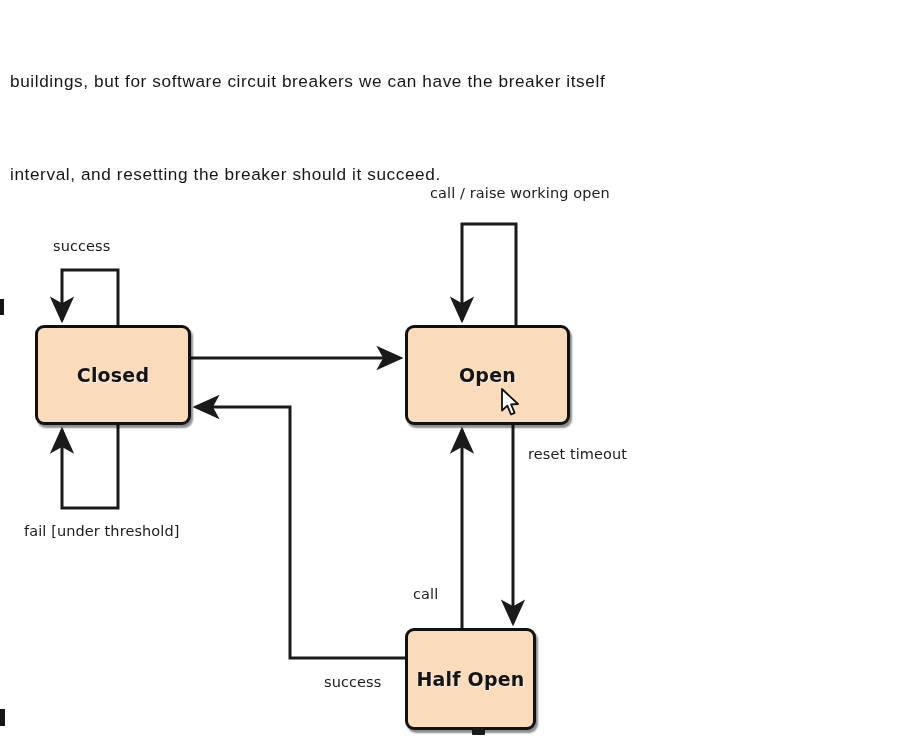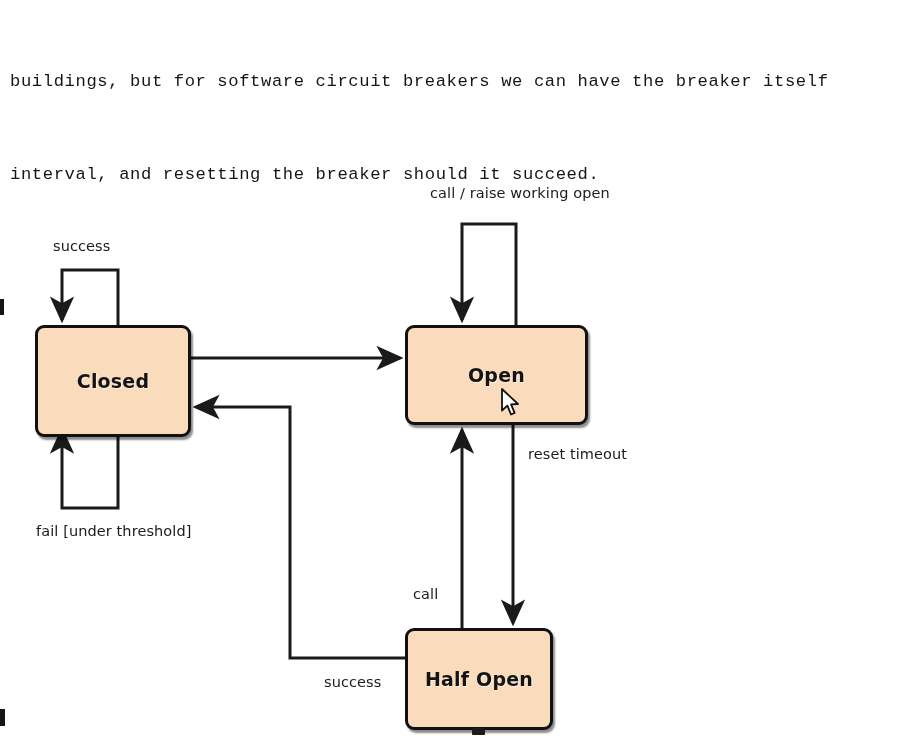--- a/index.html
+++ b/index.html
@@ -16,21 +16,21 @@
     font-family: "Liberation Sans", sans-serif;
     color: #1a1a1a;
   }
 
   
   #prose {
     position: absolute;
     left: 10px;
     top: 4px;
     width: 880px;
-    font-family: Liberation Mono, monospace;
+    font-family: Liberation Sans, sans-serif;
     font-size: 17.2px;
     line-height: 31px;
     letter-spacing: 0.6px;
     color: #161616;
     white-space: pre-wrap;
   }
   #prose .pline {
     display: block;
     white-space: pre;
   }
@@ -67,23 +67,23 @@
   .state-label {
     font-family: "DejaVu Sans", sans-serif;
     font-weight: bold;
     font-size: 19px;
     color: #141414;
     letter-spacing: 0.2px;
     text-shadow: 1px 1px 0 rgba(255,255,255,0.55);
     user-select: none;
   }
 
-  #box-closed   { left: 35px;  top: 165px; width: 156px; height: 112px; }
-  #box-open     { left: 405px; top: 165px; width: 183px; height: 100px; }
-  #box-halfopen { left: 405px; top: 468px; width: 148px; height: 102px; }
+  #box-closed   { left: 35px;  top: 165px; width: 156px; height: 100px; }
+  #box-open     { left: 405px; top: 165px; width: 165px; height: 100px; }
+  #box-halfopen { left: 405px; top: 468px; width: 131px; height: 102px; }
 
   
   #halfopen-nub {
     position: absolute;
     left: 472px;
     top: 568px;
     width: 13px;
     height: 7px;
     background: #1a1a1a;
     border-radius: 1px;
@@ -95,21 +95,21 @@
     font-family: "DejaVu Sans", sans-serif;
     font-size: 14.5px;
     color: #1b1b1b;
     white-space: nowrap;
     user-select: none;
     letter-spacing: 0.1px;
   }
   #lbl-success-loop  { left: 53px;  top: 78px;  }
   #lbl-call-raise    { left: 430px; top: 25px;  }
   #lbl-fail-thresh   { left: 196px; top: 158px; }
-  #lbl-fail-under    { left: 24px;  top: 363px; margin-left: 12px; }
+  #lbl-fail-under    { left: 24px;  top: 363px; }
   #lbl-reset-timeout { left: 528px; top: 286px; text-align: center; }
   #lbl-fail          { left: 413px; top: 426px; }
   #lbl-success       { left: 324px; top: 514px; }
 
   
   .scan-tick {
     position: absolute;
     background: #151515;
   }
   #tick-left-top    { left: 0px; top: 299px; width: 4px;  height: 16px; }

